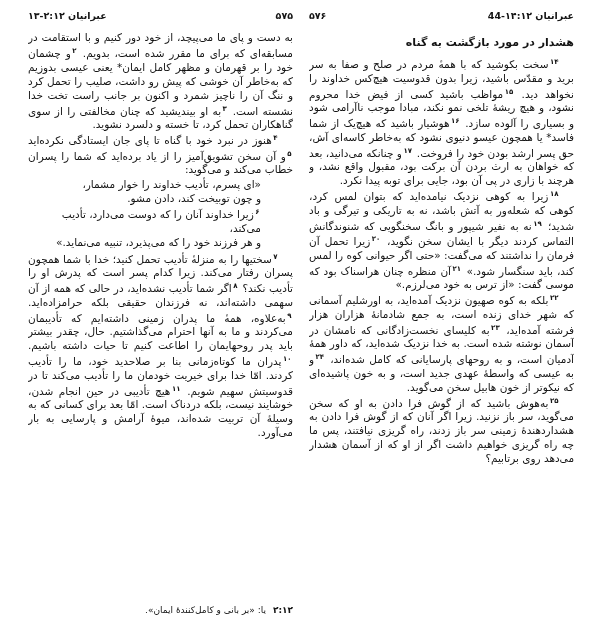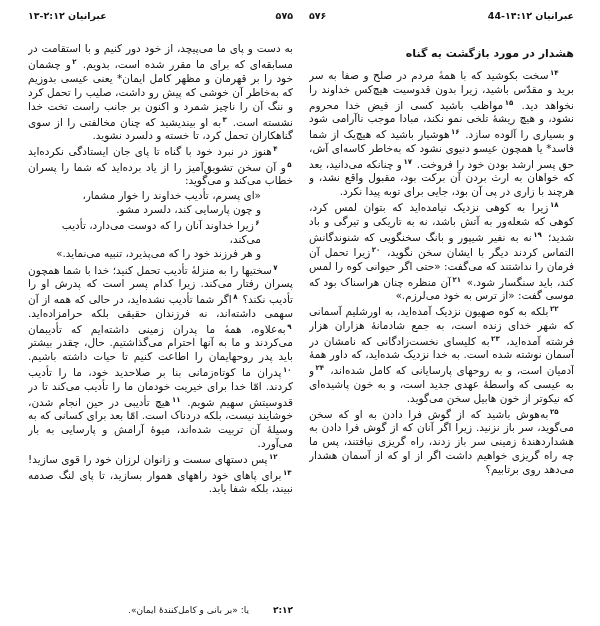--- a/index.html
+++ b/index.html
@@ -21,21 +21,21 @@
     min-width:0;
     display:flex;
     flex-direction:column;
   }
   .running-head {
     display:flex;
     justify-content:space-between;
     align-items:baseline;
     font-size:9.5px;
     font-weight:bold;
-    margin-bottom:20px;
+    margin-bottom:9px;
   }
   .running-head span { direction:rtl; unicode-bidi:isolate; white-space:nowrap; }
   .body-text {
     flex:1 1 auto;
     direction:rtl;
     text-align:justify;
     font-size:10.5px;
     line-height:14px;
     overflow:hidden;
   }
@@ -57,43 +57,42 @@
   .poetry { margin:1px 32px 1px 0; }
   .poetry-line { text-align:right; text-indent:0; }
   .footnote {
     margin-top:auto;
     direction:rtl;
     text-align:right;
     font-size:9px;
     line-height:11px;
     padding-top:7px;
   }
-  .fn-ref { font-weight:bold; margin-left:21px; }
+  .fn-ref { font-weight:bold; margin-left:4px; }
 </style>
 </head>
 <body>
 
 <div class="spread">
 
   <section class="page">
     <header class="running-head">
       <span>عبرانیان ۲:۱۲-۱۳</span>
       <span>۵۷۵</span>
     </header>
     <div class="body-text" id="left-content">
         <p class="para no-indent">به دست و پای ما می‌پیچد، از خود دور کنیم و با استقامت در مسابقه‌ای که برای ما مقرر شده است، بدویم. <span class="vn">۲</span>و چشمان خود را بر قهرمان و مظهر کامل ایمان* یعنی عیسی بدوزیم که به‌خاطر آن خوشی که پیش رو داشت، صلیب را تحمل کرد و ننگ آن را ناچیز شمرد و اکنون بر جانب راست تخت خدا نشسته است. <span class="vn">۳</span>به او بیندیشید که چنان مخالفتی را از سوی گناهکاران تحمل کرد، تا خسته و دلسرد نشوید.</p>
         <p class="para"><span class="vn">۴</span>هنوز در نبرد خود با گناه تا پای جان ایستادگی نکرده‌اید <span class="vn">۵</span>و آن سخن تشویق‌آمیز را از یاد برده‌اید که شما را پسران خطاب می‌کند و می‌گوید:</p>
         <div class="poetry">
           <div class="poetry-line">«ای پسرم، تأدیب خداوند را خوار مشمار،</div>
-          <div class="poetry-line">و چون پارسایی کند، دلسرد مشو.</div>
+          <div class="poetry-line">و چون توبیخت کند، دادن مشو.</div>
           <div class="poetry-line"><span class="vn">۶</span>زیرا خداوند آنان را که دوست می‌دارد، تأدیب می‌کند،</div>
           <div class="poetry-line">و هر فرزند خود را که می‌پذیرد، تنبیه می‌نماید.»</div>
         </div>
         <p class="para"><span class="vn">۷</span>سختیها را به منزلۀ تأدیب تحمل کنید؛ خدا با شما همچون پسران رفتار می‌کند. زیرا کدام پسر است که پدرش او را تأدیب نکند؟ <span class="vn">۸</span>اگر شما تأدیب نشده‌اید، در حالی که همه از آن سهمی داشته‌اند، نه فرزندان حقیقی بلکه حرامزاده‌اید. <span class="vn">۹</span>به‌علاوه، همۀ ما پدران زمینی داشته‌ایم که تأدیبمان می‌کردند و ما به آنها احترام می‌گذاشتیم. حال، چقدر بیشتر باید پدر روحهایمان را اطاعت کنیم تا حیات داشته باشیم. <span class="vn">۱۰</span>پدران ما کوتاه‌زمانی بنا بر صلاحدید خود، ما را تأدیب کردند. امّا خدا برای خیریت خودمان ما را تأدیب می‌کند تا در قدوسیتش سهیم شویم. <span class="vn">۱۱</span>هیچ تأدیبی در حین انجام شدن، خوشایند نیست، بلکه دردناک است. امّا بعد برای کسانی که به وسیلۀ آن تربیت شده‌اند، میوۀ آرامش و پارسایی به بار می‌آورد.</p>
-        <p class="para"><span class="vn">۱۲</span>پس دستهای سست و زانوان لرزان خود را قوی سازید! <span class="vn">۱۳</span>برای پاهای خود راههای هموار بسازید، تا پای لنگ صدمه نبیند، بلکه شفا یابد.</p>
       </div>
     <footer class="footnote">
       <span class="fn-ref">۲:۱۲</span>
       <span class="fn-text">یا: «بر بانی و کامل‌کنندۀ ایمان».</span>
     </footer>
   </section>
 
   <section class="page">
     <header class="running-head">
       <span>۵۷۶</span>

